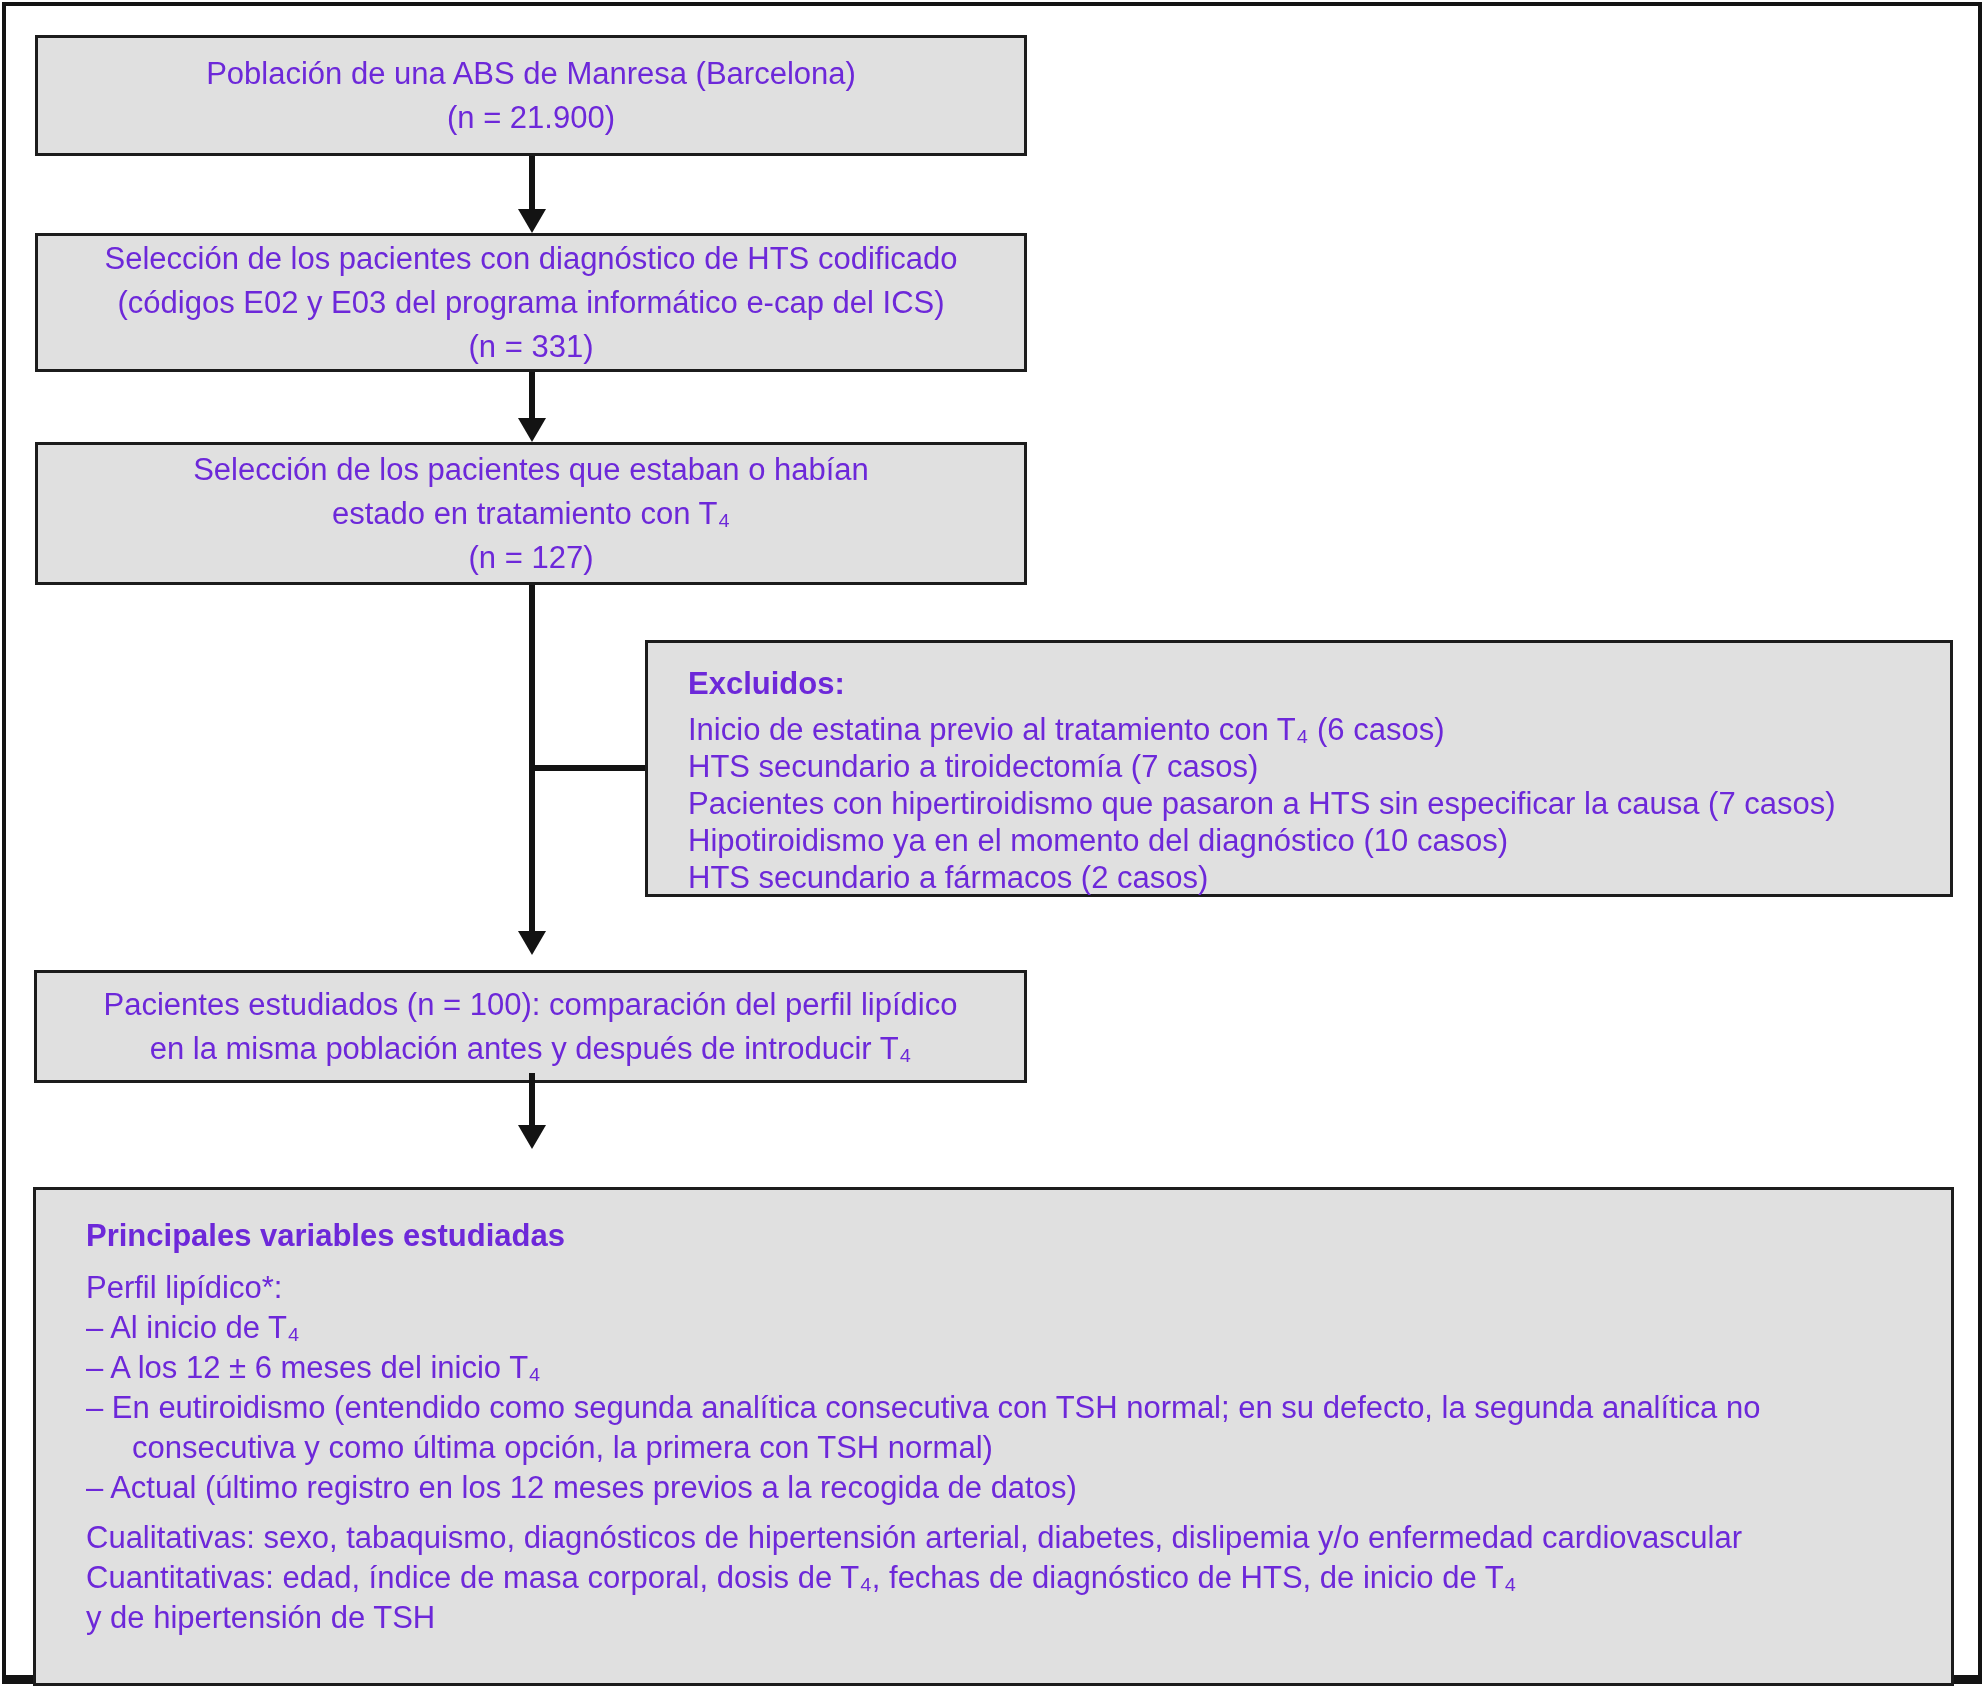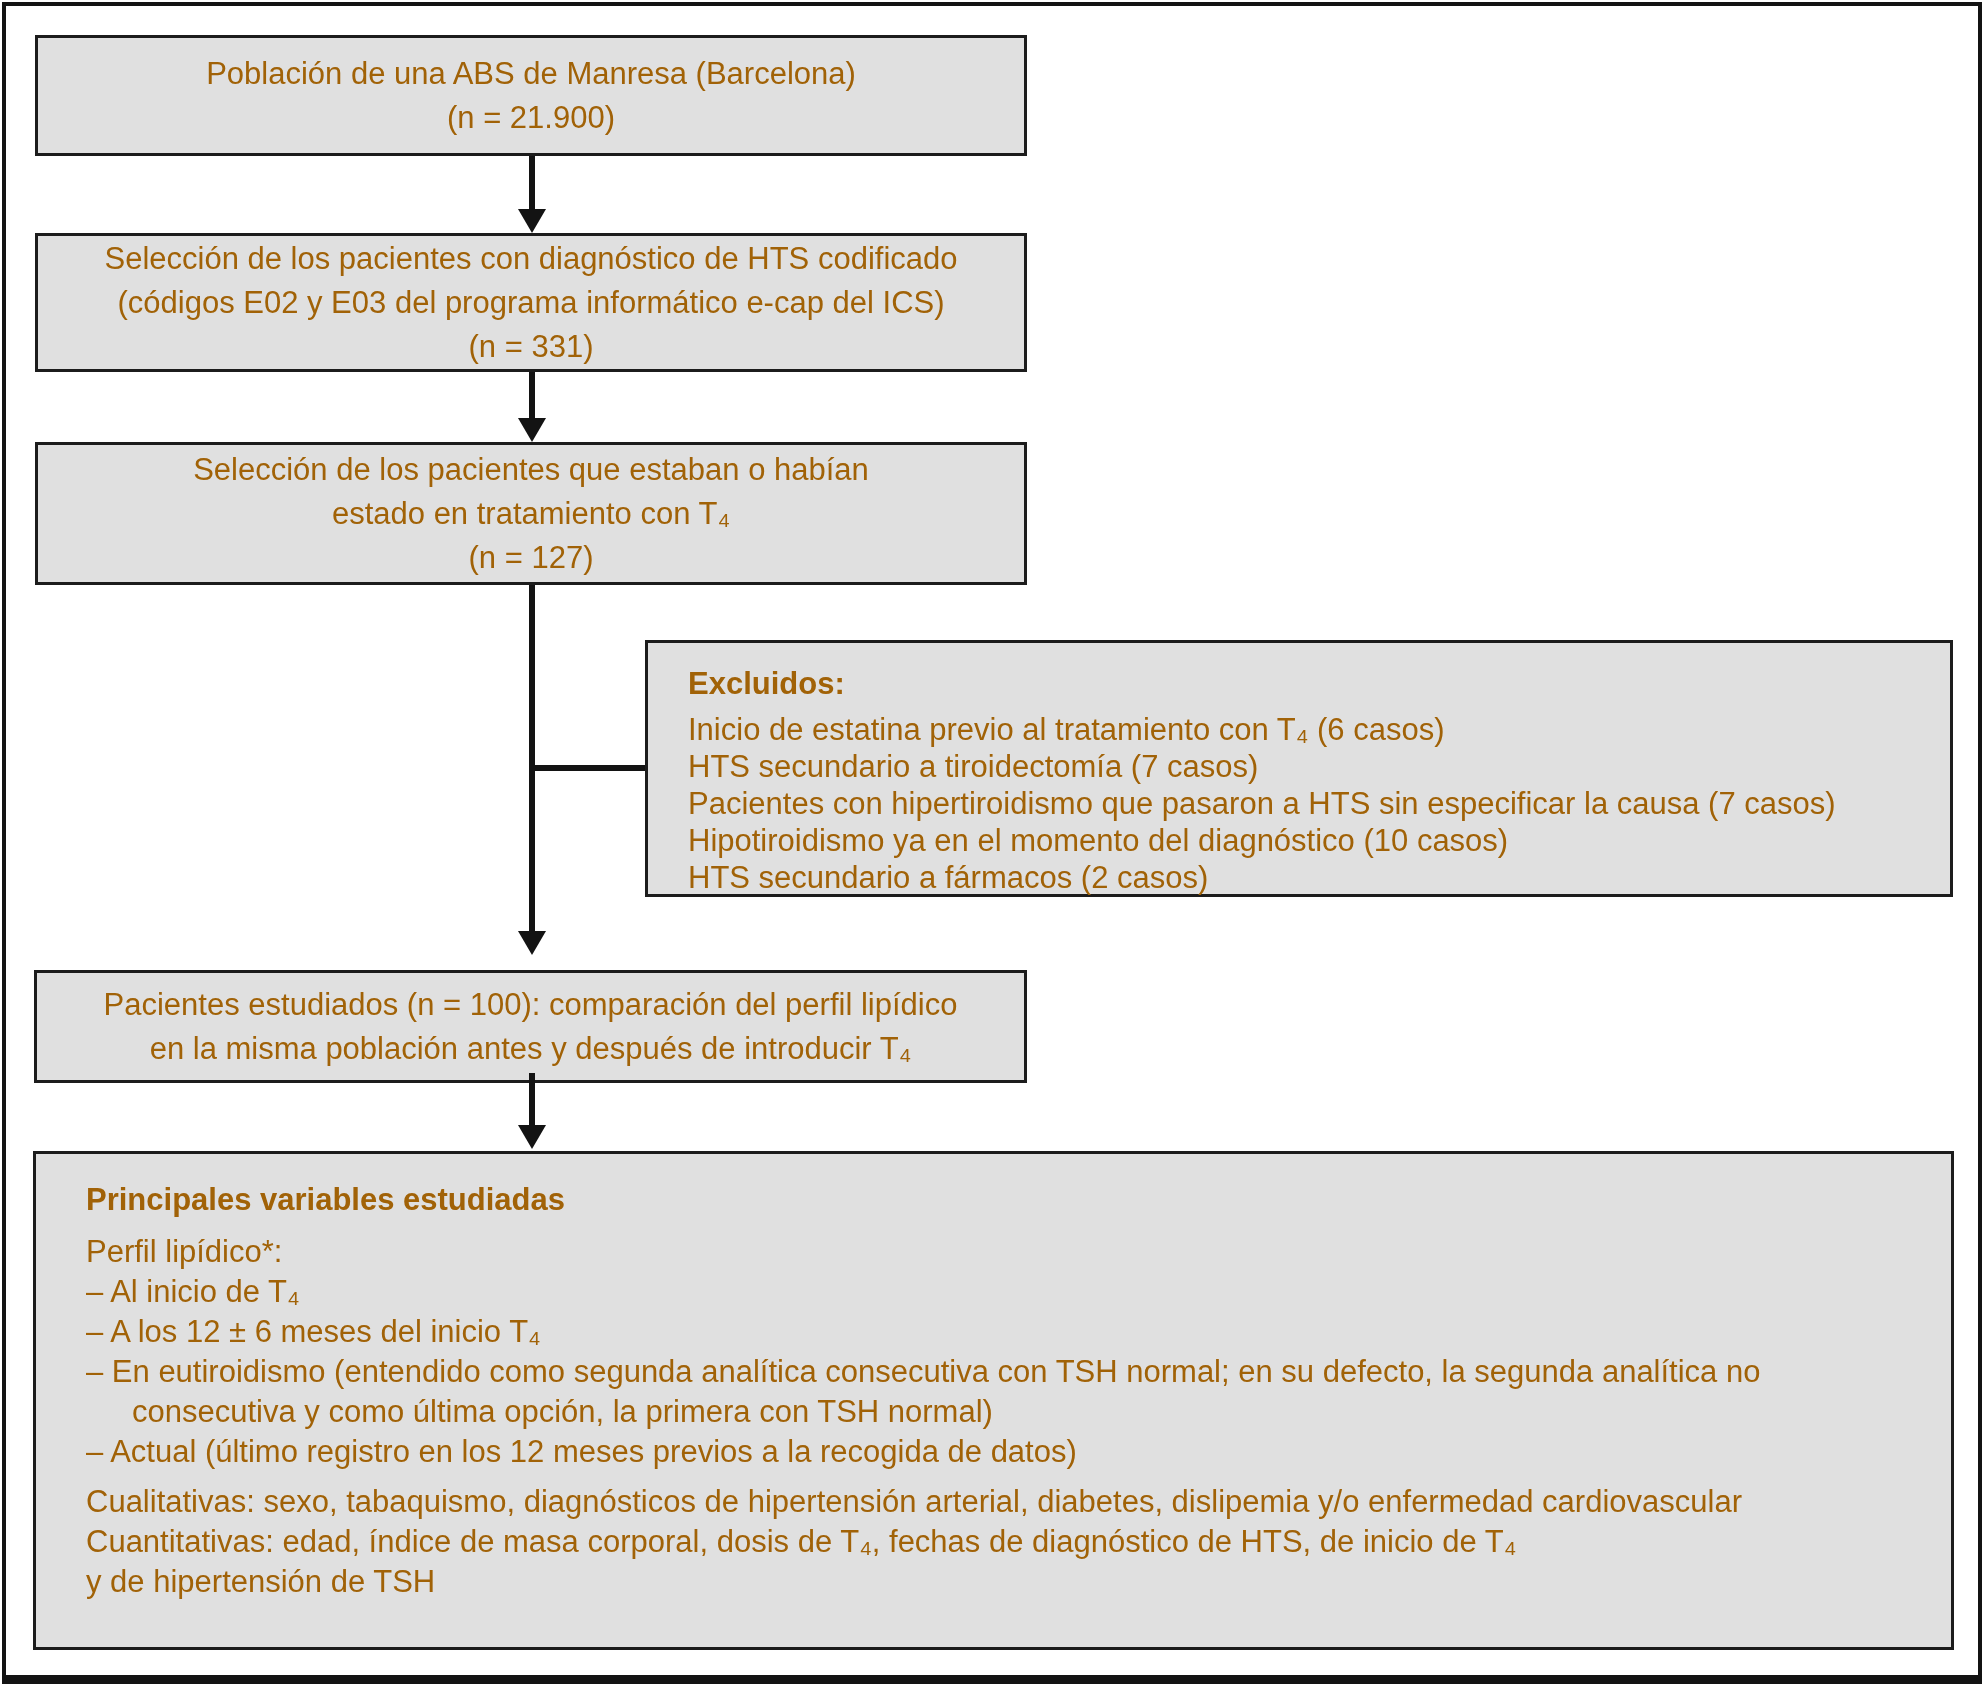--- a/index.html
+++ b/index.html
@@ -6,21 +6,21 @@
     margin: 0;
     padding: 0;
     background: #ffffff;
     font-family: "Liberation Sans", "DejaVu Sans", sans-serif;
   }
   #canvas {
     position: relative;
     width: 1754px;
     height: 1688px;
     background: #ffffff;
-    color: #a16207;
+    color: #6d28d9;
   }
   .frame {
     position: absolute;
     left: 2px; top: 2px;
     width: 1980px; height: 1682px;
     border: 4px solid #131313;
     border-bottom-width: 9px;
     box-sizing: border-box;
     background: transparent;
   }
@@ -61,20 +61,21 @@
     padding: 20px 30px 0 40px;
     line-height: 37px;
   }
   .excluded-box .title {
     line-height: 42px;
     margin-bottom: 6px;
   }
   .variables-box {
     padding: 26px 30px 0 50px;
     line-height: 40px;
+    margin-top: 36px;
   }
   .variables-box .title {
     line-height: 40px;
     margin-bottom: 12px;
   }
   .variables-box .block { margin-bottom: 10px; }
   .line.indent { padding-left: 46px; }
 </style>
 </head>
 <body>

